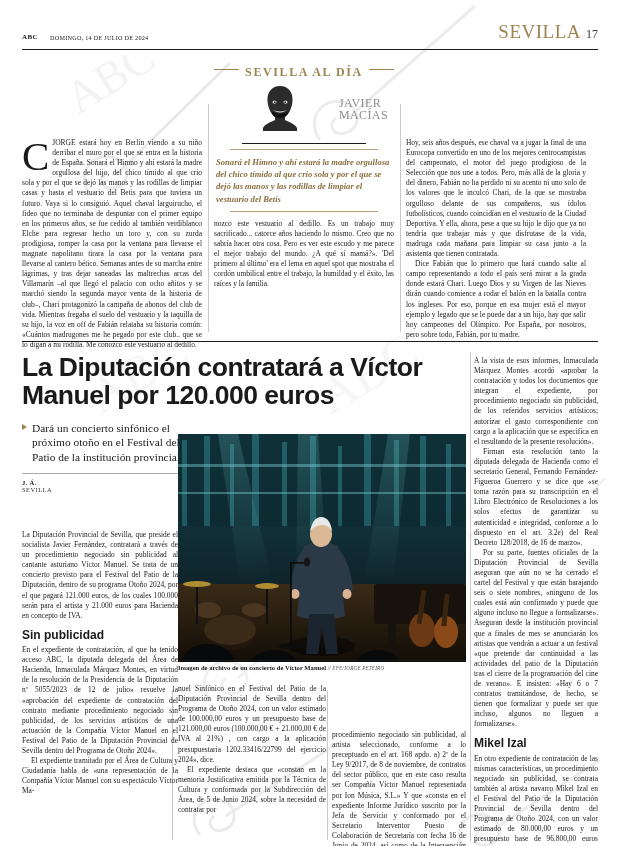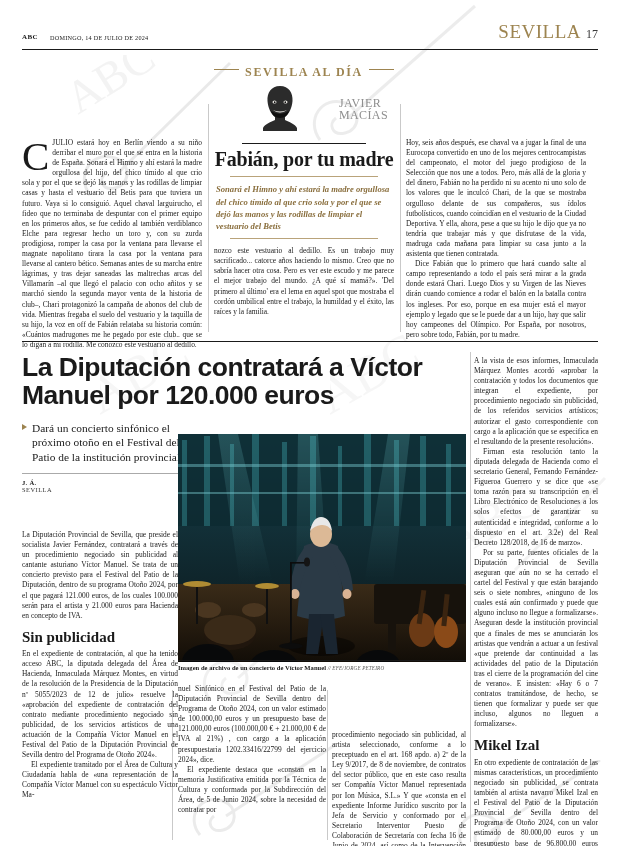--- a/index.html
+++ b/index.html
@@ -73,21 +73,21 @@
                  margin:2px 0 0 0;font-family:Liberation Sans, sans-serif;width:430px;}
   .sub-wrap{display:flex;gap:12px;margin-top:12px;}
   .sub-left{width:180px;}
   .subhead{font-size:11.4px;line-height:1.25;font-family:"Liberation Serif",serif;
            position:relative;padding-left:10px;}
   .subhead .tri{position:absolute;left:0;top:3px;width:0;height:0;
                 border-left:5px solid #9d8450;border-top:3.2px solid transparent;border-bottom:3.2px solid transparent;}
   .byline{margin-top:9px;border-top:1px solid #aaa;padding-top:5px;}
   .byline .nm{font-size:6.6px;font-weight:bold;letter-spacing:.3px;font-family:"Liberation Serif",serif;}
   .byline .city{font-size:6.4px;letter-spacing:.5px;color:#333;font-family:"Liberation Serif",serif;}
-  .subhd{font-size:15px;font-weight:bold;margin:6px 0 2px 0;font-family:Liberation Serif, serif;}
+  .subhd{font-size:12px;font-weight:bold;margin:6px 0 2px 0;font-family:Liberation Sans, sans-serif;}
 
   
   .photo{position:absolute;left:178px;top:434px;width:288px;height:228px;z-index:2;overflow:hidden;background:#0c1418;}
   .caption{position:absolute;left:178px;top:664px;width:288px;z-index:3;
            font-size:6.6px;font-weight:bold;font-family:"Liberation Serif",serif;}
   .caption .credit{font-weight:normal;font-style:italic;font-size:5.1px;letter-spacing:.2px;color:#555;}
   .cap-rule{position:absolute;left:178px;top:660px;width:288px;height:1px;background:#1a1a1a;z-index:3;}
 
   .col-rule{position:absolute;width:1px;background:#c9c9c9;z-index:1;}
 </style>
@@ -165,21 +165,21 @@
     </span>
   </div>
   <div class="hr-main" style="top:49px;"></div>
 
   <div class="opinion">
     <div class="op-grid">
 
       <div class="op-col">
         <div style="height:76px;"></div>
         <div class="body-text dropcap-p">
-          <p class="noind"><span class="dropcap">C</span><span class="smallcaps">JULIO</span>
+          <p class="noind"><span class="dropcap">C</span><span class="smallcaps">JORGE</span>
              <span>estará hoy en Berlín viendo a su niño derribar el muro por el que se entra en la historia de España. Sonará el Himno y ahí estará la madre orgullosa del hijo, del chico tímido al que crio sola y por el que se dejó las manos y las rodillas de limpiar casas y hasta el vestuario del Betis para que tuviera un futuro. Vaya si lo consiguió. Aquel chaval larguirucho, el fideo que no terminaba de despuntar con el primer equipo en los primeros años, se fue cedido al también verdiblanco Elche para regresar hecho un toro y, con su zurda prodigiosa, romper la casa por la ventana para llevarse el magnate napolitano tirara la casa por la ventana para llevarse al cantero bético. Semanas antes de su marcha entre lágrimas, y tras dejar saneadas las maltrechas arcas del Villamarín –al que llegó el palacio con ocho añitos y se marchó siendo la segunda mayor venta de la historia de club–, Chari protagonizó la campaña de abonos del club de vida. Mientras fregaba el suelo del vestuario y la taquilla de su hijo, la voz en off de Fabián relataba su historia común: «Cuántos madrugones me he pegado por este club.. que se lo digan a mi rodilla. Me conozco este vestuario al dedillo.</span></p>
         </div>
       </div>
 
       <div class="op-col">
         <div class="kicker-wrap">
           <div class="kicker-line"></div>
           <div class="kicker"><span>SEVILLA AL DÍA</span></div>
         </div>
 
@@ -201,21 +201,20 @@
               </g>
             </svg>
           </div>
           <div class="author-name">
             <i>JAVIER</i>
             <i>MACÍAS</i>
           </div>
         </div>
 
         <div style="border-top:1px solid #1a1a1a;margin:0 28px 5px 28px;"></div>
-        <div class="op-headline">Fabián, por tu madre</div>
 
         <div class="pull">
           <p>Sonará el Himno y ahí estará la madre orgullosa del chico tímido al que crio sola y por el que se dejó las manos y las rodillas de limpiar el vestuario del Betis</p>
         </div>
 
         <div class="body-text">
           <p class="noind">nozco este vestuario al dedillo. Es un trabajo muy sacrificado... catorce años haciendo lo mismo. Creo que no sabría hacer otra cosa. Pero es ver este escudo y me parece el mejor trabajo del mundo. ¿A qué sí mamá?». 'Del primero al último' era el lema en aquel spot que mostraba el cordón umbilical entre el trabajo, la humildad y el éxito, las raíces y la familia.</p>
         </div>
       </div>
 

